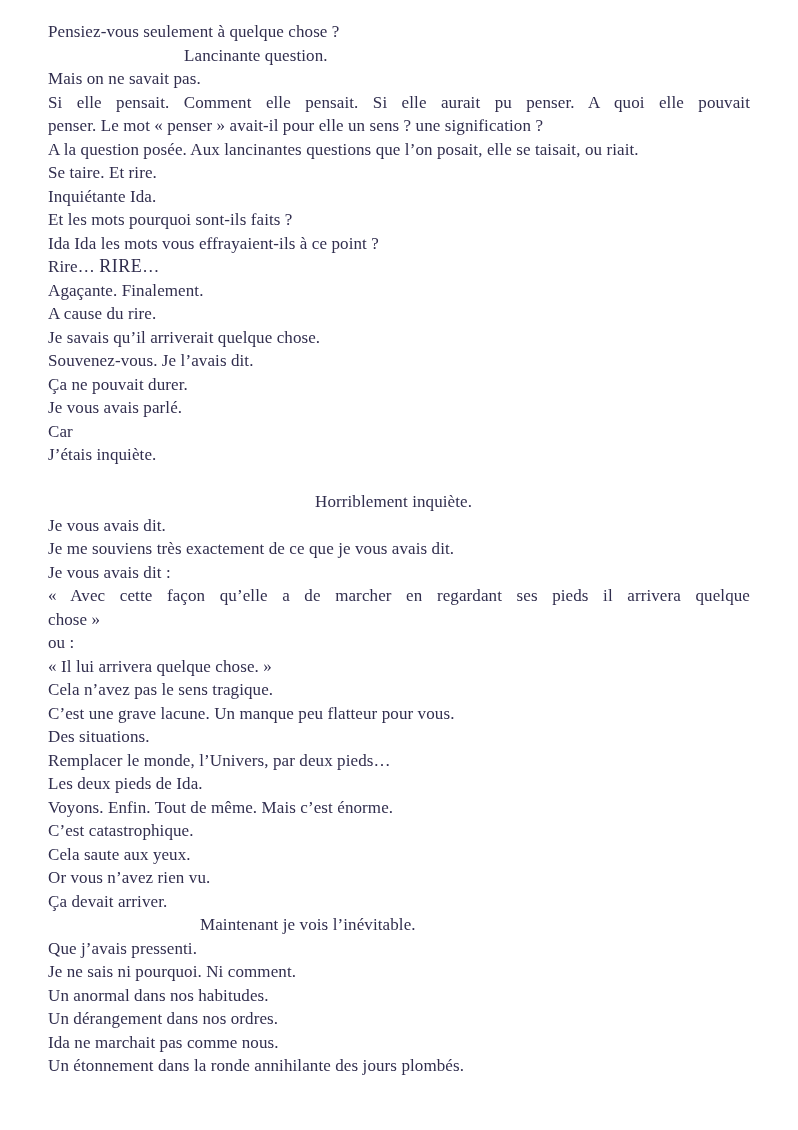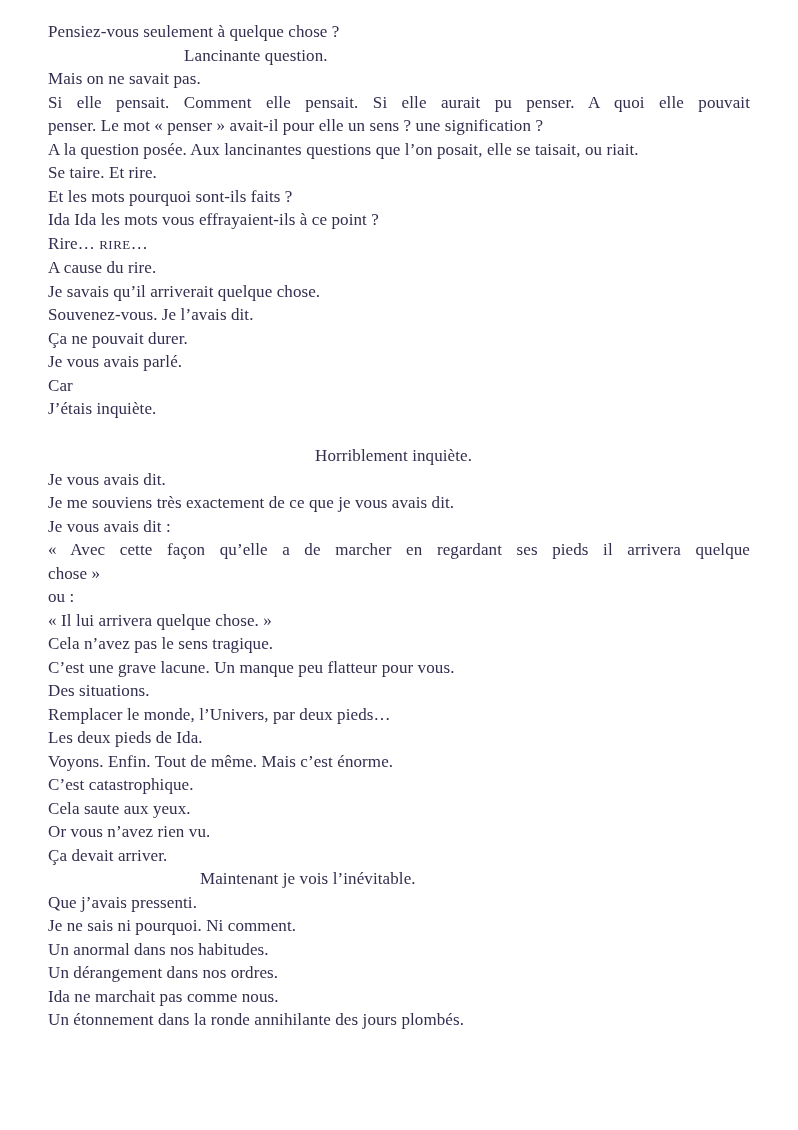--- a/index.html
+++ b/index.html
@@ -30,39 +30,41 @@
     white-space: normal;
     letter-spacing: 0.1px;
   }
   .line.normal  { text-align: left; }
   .line.justify { text-align: justify; text-align-last: justify; }
   .line.indent-sm { padding-left: 136px; }
   .line.indent-md { padding-left: 152px; }
   .line.indent-lg { padding-left: 267px; }
   .line.blank { min-height: 23.5px; }
   .caps {
-    font-size: 13px;
+    font-size: 18px;
     letter-spacing: 0.5px;
   }
 </style>
 </head>
 <body style="background: rgb(255, 255, 255); color: rgb(49, 46, 78);">
 
 <main class="page">
   <div class="text-block">
       <div class="line normal">Pensiez-vous seulement à quelque chose ?</div>
       <div class="line indent-sm">Lancinante question.</div>
       <div class="line normal">Mais on ne savait pas.</div>
       <div class="line justify">Si elle pensait. Comment elle pensait. Si elle aurait pu penser. A quoi elle pouvait</div>
       <div class="line normal">penser. Le mot « penser » avait-il pour elle un sens ? une signification ?</div>
       <div class="line normal">A la question posée. Aux lancinantes questions que l’on posait, elle se taisait, ou riait.</div>
       <div class="line normal">Se taire. Et rire.</div>
+      <div class="line normal">Inquiétante Ida.</div>
       <div class="line normal">Et les mots pourquoi sont-ils faits ?</div>
       <div class="line normal">Ida Ida les mots vous effrayaient-ils à ce point ?</div>
       <div class="line normal"><span>Rire… </span><span class="caps">RIRE</span><span>…</span></div>
+      <div class="line normal">Agaçante. Finalement.</div>
       <div class="line normal">A cause du rire.</div>
       <div class="line normal">Je savais qu’il arriverait quelque chose.</div>
       <div class="line normal">Souvenez-vous. Je l’avais dit.</div>
       <div class="line normal">Ça ne pouvait durer.</div>
       <div class="line normal">Je vous avais parlé.</div>
       <div class="line normal">Car</div>
       <div class="line normal">J’étais inquiète.</div>
       <div class="line blank"></div>
       <div class="line indent-lg">Horriblement inquiète.</div>
       <div class="line normal">Je vous avais dit.</div>

